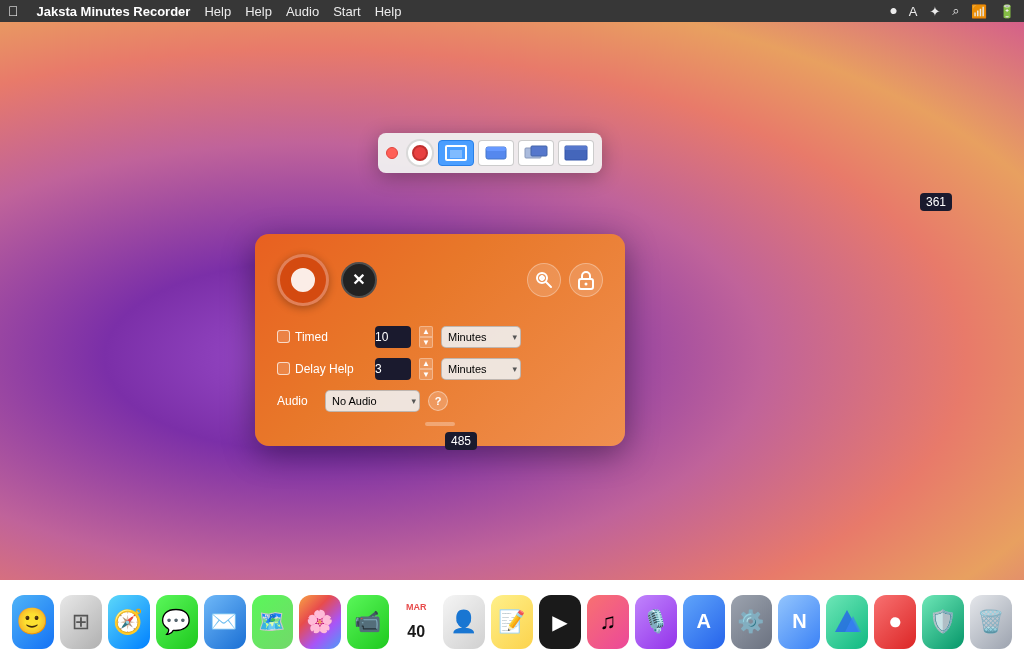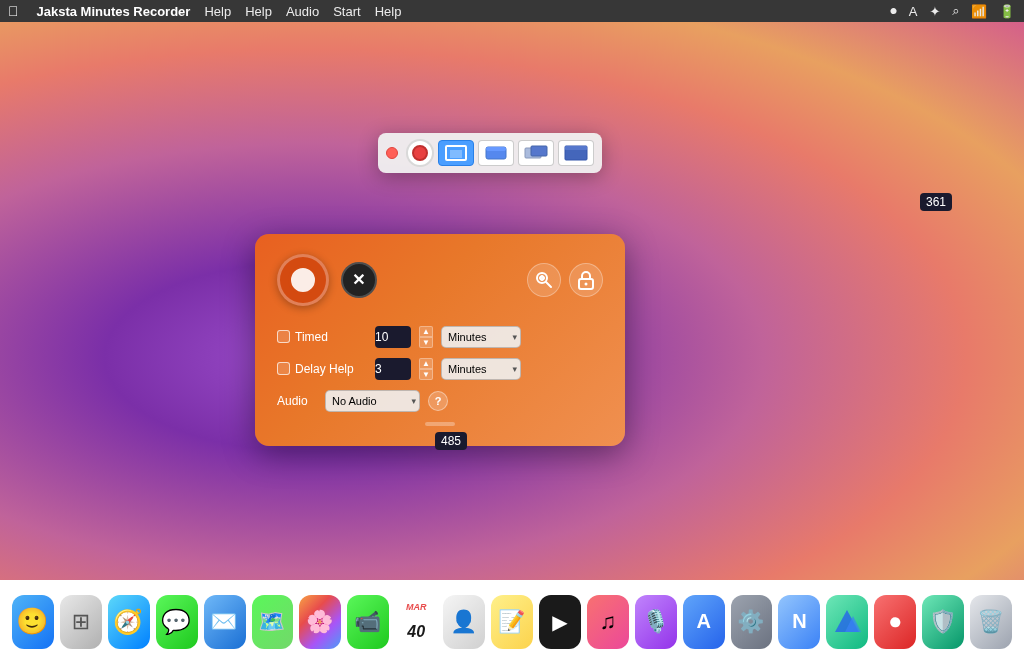--- a/index.html
+++ b/index.html
@@ -376,21 +376,21 @@
       border-radius: 4px;
       padding: 2px 6px;
       font-size: 12px;
       font-weight: 500;
       z-index: 65;
     }
 
     .badge-485 {
       position: absolute;
       top: 432px;
-      left: 435px;
+      left: 445px;
       background: #1a1a2e;
       color: white;
       border-radius: 4px;
       padding: 2px 6px;
       font-size: 12px;
       font-weight: 500;
       z-index: 65;
     }
 
     .panel-bottom-handle {
@@ -610,21 +610,21 @@
   </div>
 
   <div class="dock-item dock-photos">
     <span style="font-size:22px;">🌸</span>
   </div>
 
   <div class="dock-item dock-facetime">
     <span style="font-size:22px;">📹</span>
   </div>
 
-  <div class="dock-item dock-calendar" style="flex-direction:column; gap:12px;font-style:italic;">
+  <div class="dock-item dock-calendar" style="flex-direction:column; gap:12px;">
     <div class="calendar-day">MAR</div>
     <div class="calendar-num">40</div>
   </div>
 
   <div class="dock-item dock-contacts">
     <span style="font-size:22px;">👤</span>
   </div>
 
   <div class="dock-item dock-notes">
     <span style="font-size:22px;">📝</span>

